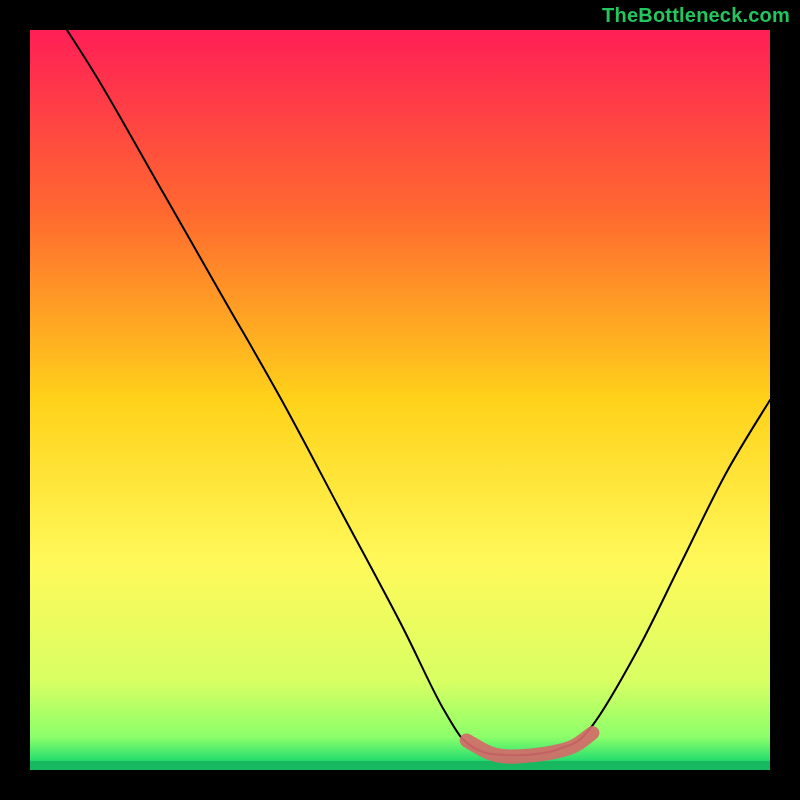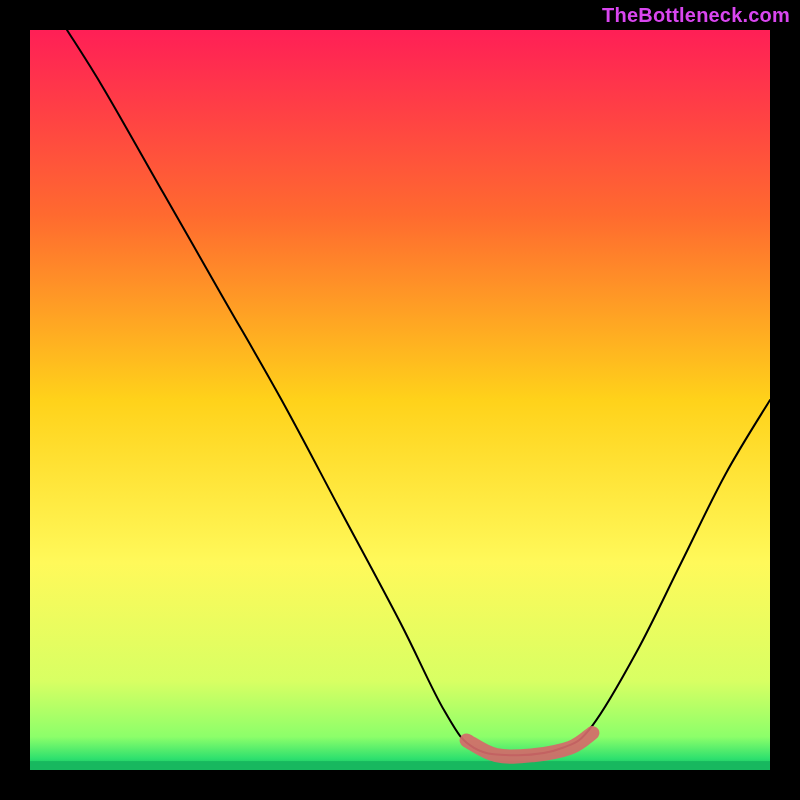--- a/index.html
+++ b/index.html
@@ -14,21 +14,21 @@
   .stage {
     position: relative;
     width: 800px;
     height: 800px;
     background: #000;
   }
   .watermark {
     position: absolute;
     top: 4px;
     right: 10px;
-    color: #d946ef;
+    color: #22c55e;
     font-size: 20px;
     font-weight: 600;
     letter-spacing: 0.2px;
     z-index: 5;
   }
   svg {
     display: block;
   }
 </style>
 </head>

